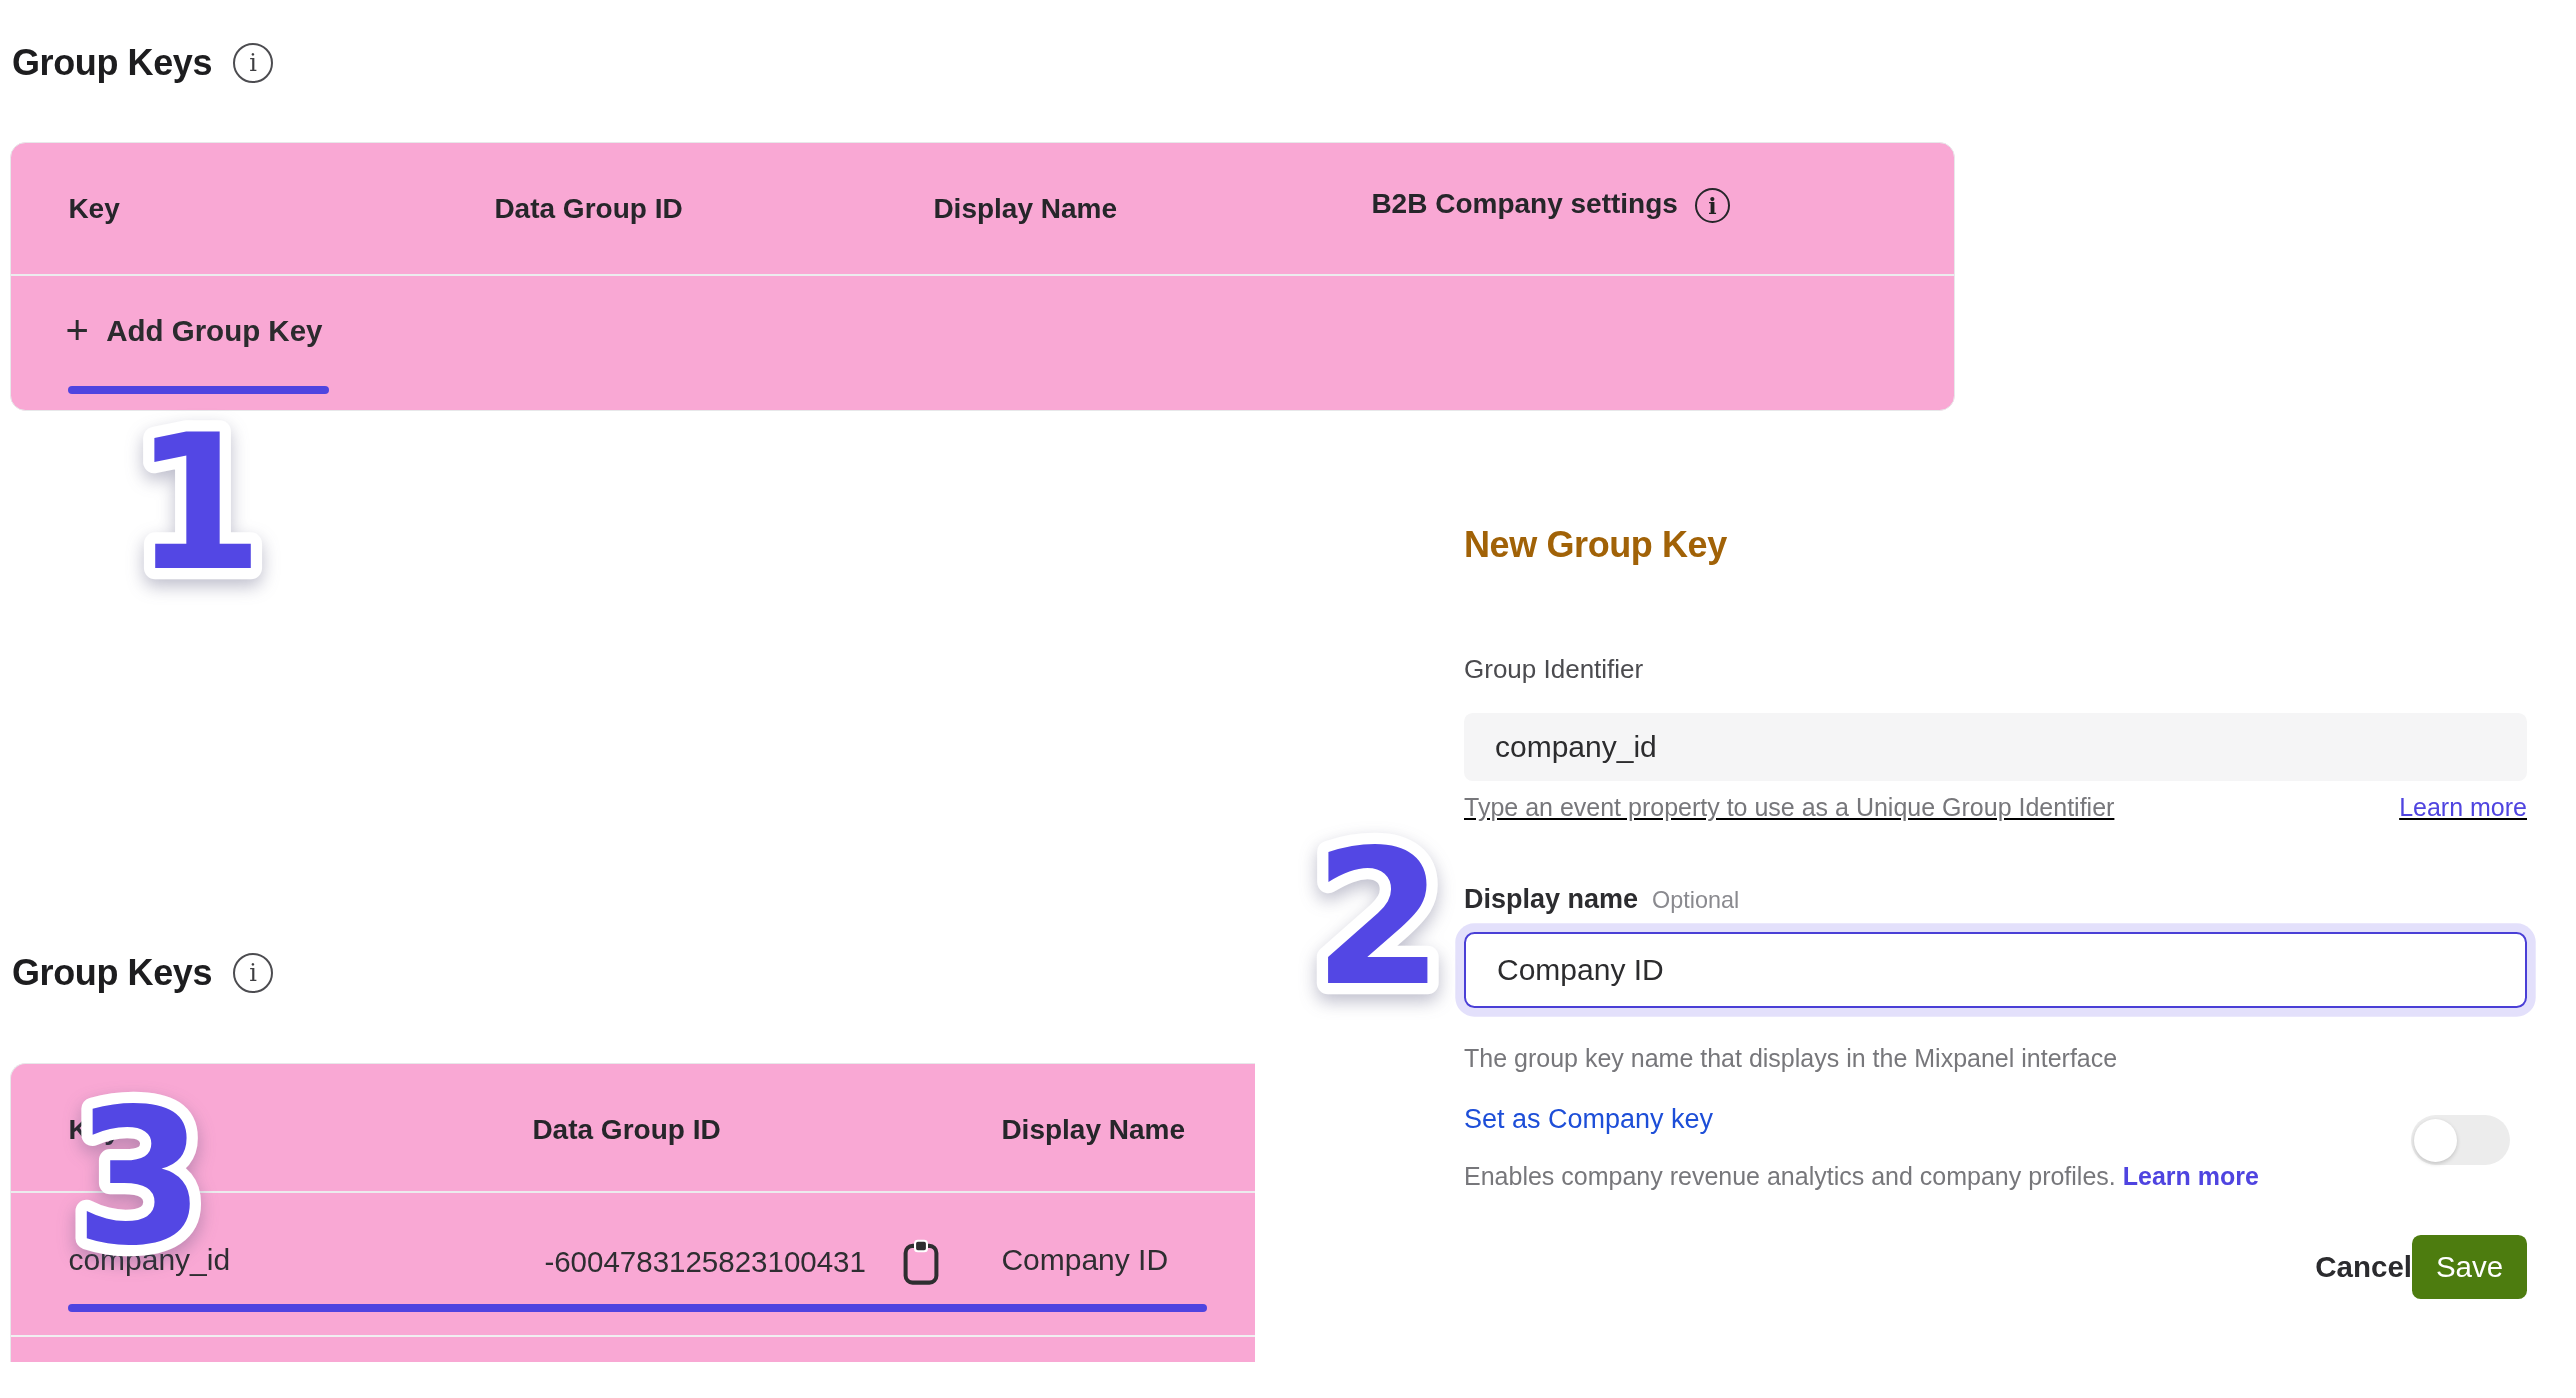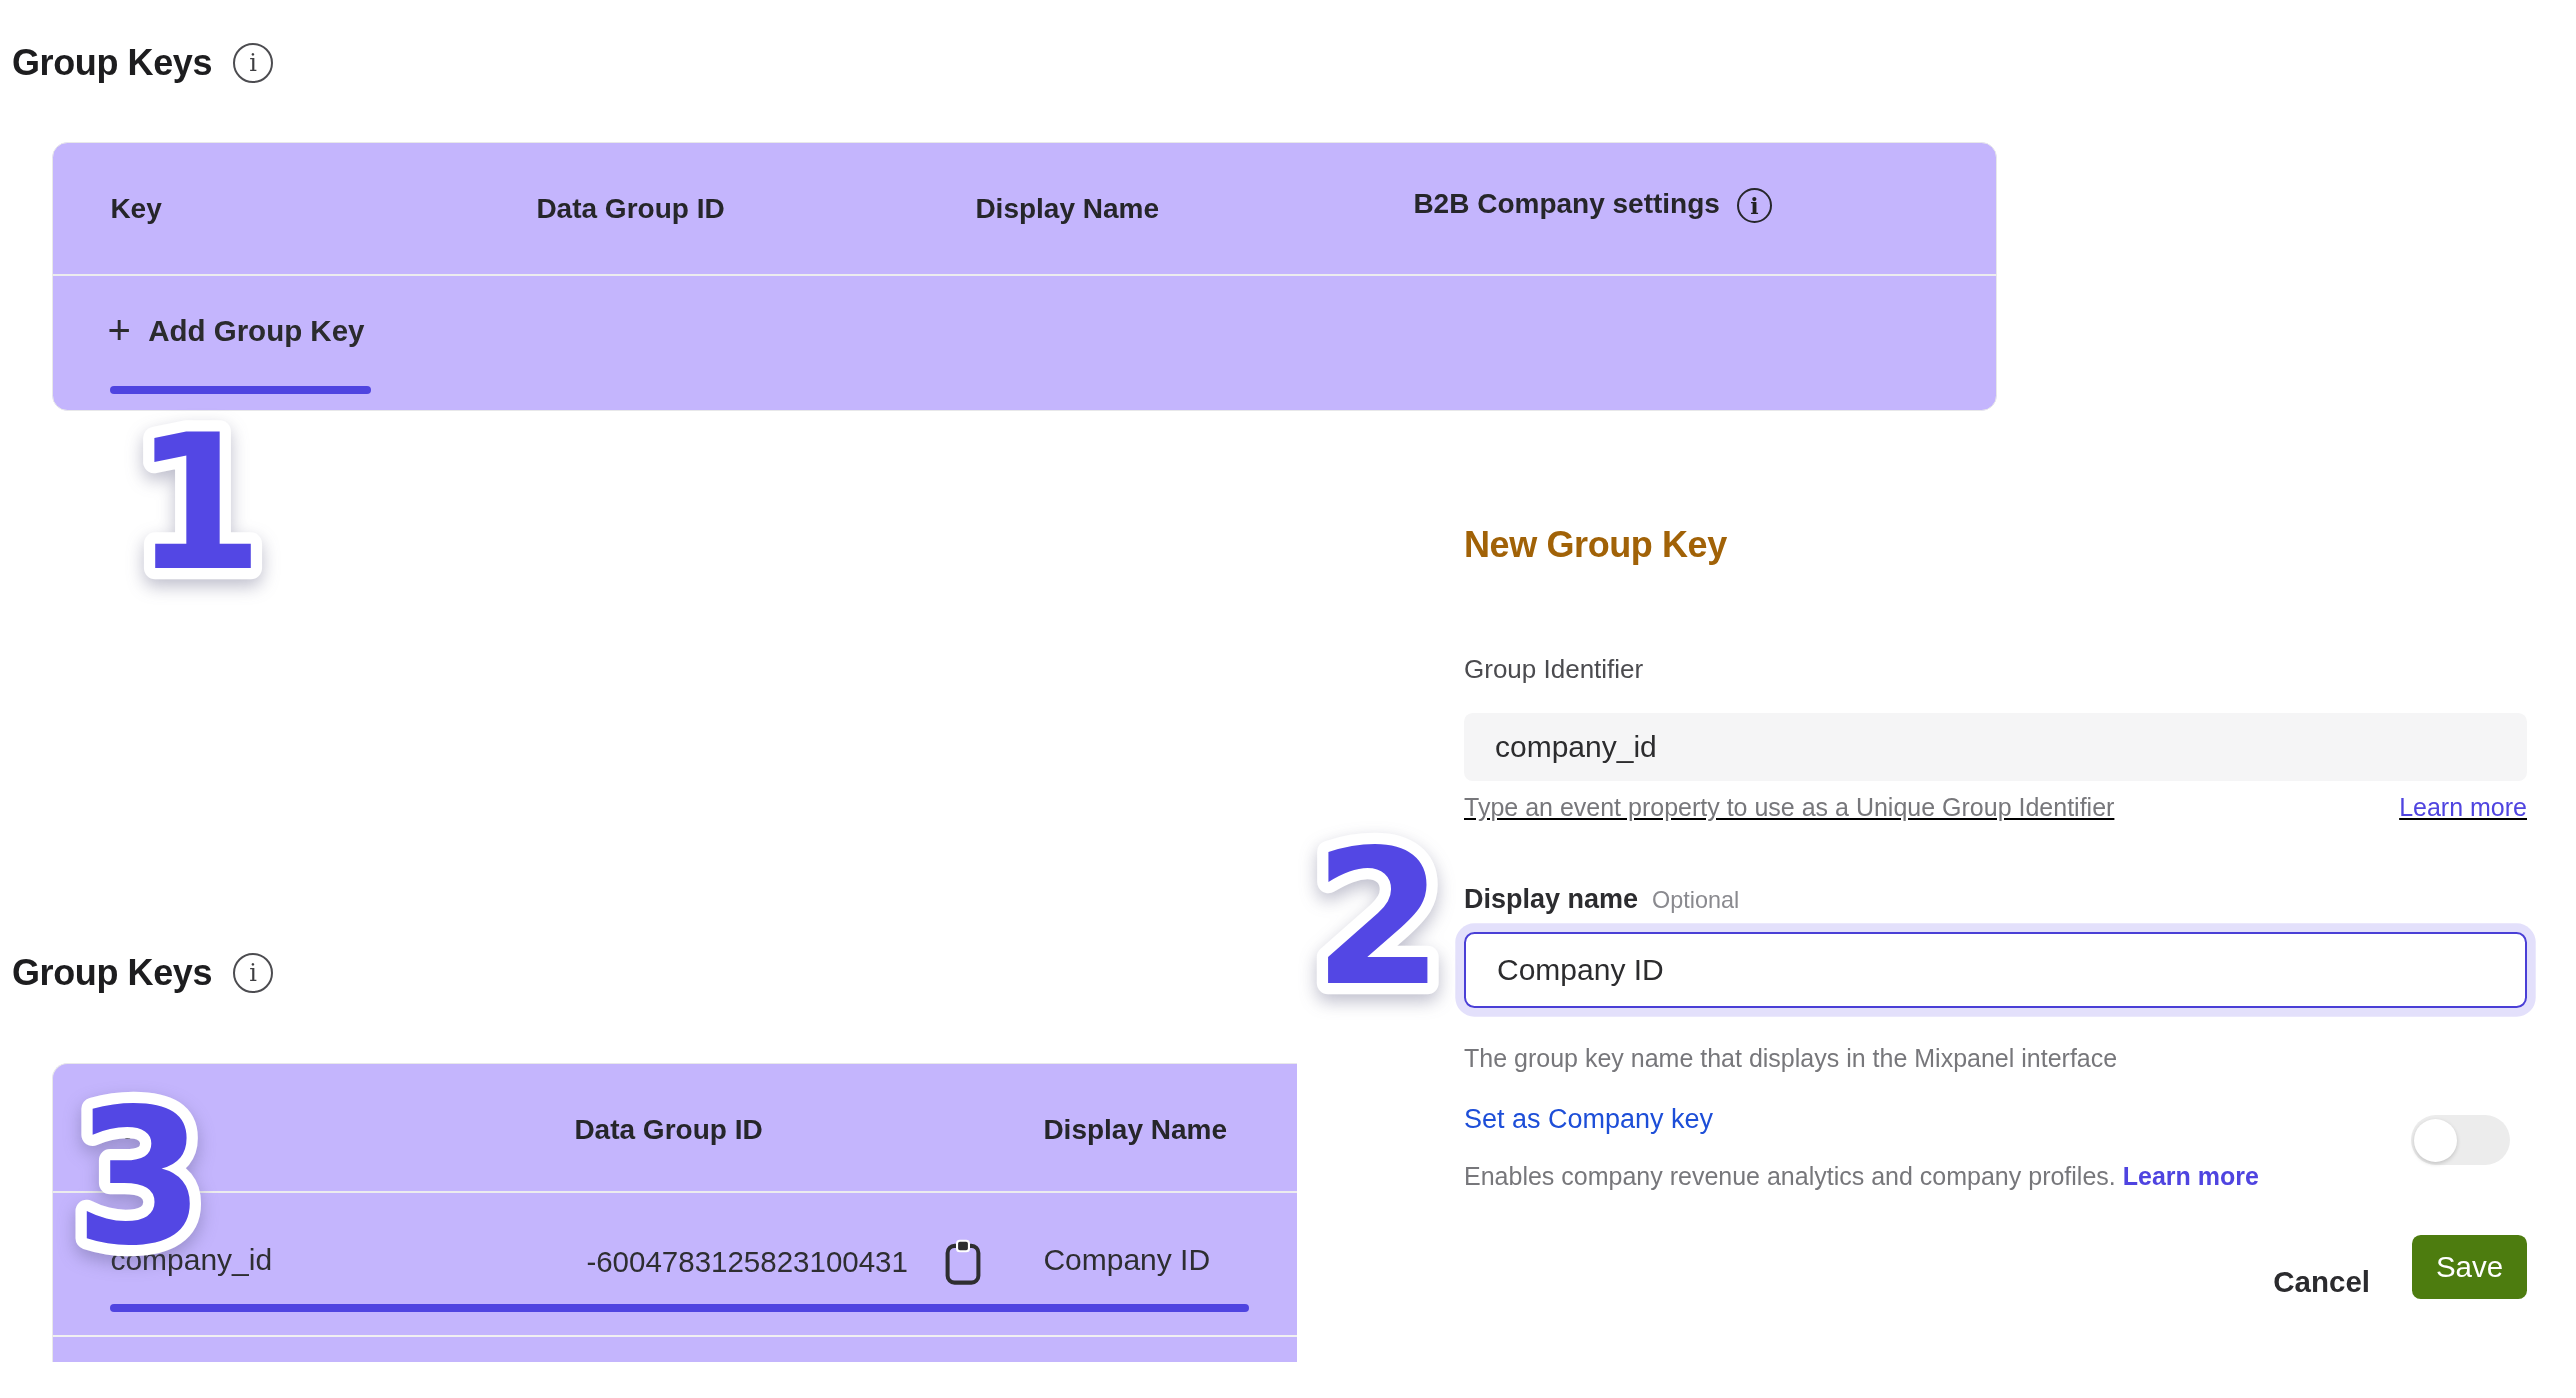--- a/index.html
+++ b/index.html
@@ -9,21 +9,21 @@
 
   
   .section-heading { display:flex; align-items:center; gap:21px; }
   .section-heading .txt { font-size:36px; font-weight:bold; color:#1d1d1f; letter-spacing:-0.4px; }
   .info-icon { width:40px; height:40px; border:2.6px solid #4c4c50; border-radius:50%;
                display:inline-flex; align-items:center; justify-content:center;
                font-family:"DejaVu Serif", serif; font-size:24px; color:#3f3f42; }
   .info-icon.small { width:35px; height:35px; border-width:2.6px; font-size:22px; border-color:#26262a; color:#222; }
 
   
-  .card { position:absolute; background:#c4b5fd; border:1.7px solid #e8e8ea; border-radius:15.6px;margin-left:42px; }
+  .card { position:absolute; background:#f9a8d4; border:1.7px solid #e8e8ea; border-radius:15.6px; }
   .card.cut { border-right:none; border-bottom:none; border-radius:15.6px 0 0 0; }
   .th { position:absolute; font-size:28px; font-weight:bold; color:#26262a; white-space:nowrap; }
   .divider { position:absolute; left:0; right:0; height:1.7px; background:#ececee; }
   .cell { position:absolute; font-size:30px; color:#2e2e31; white-space:nowrap; }
 
   .add-row { position:absolute; display:flex; align-items:center; gap:17.4px; cursor:pointer; }
   .plus-glyph { font-size:40px; font-weight:400; color:#2b2b2e; line-height:1; margin-top:-3.5px; }
   .add-label { font-size:29.5px; font-weight:600; color:#2b2b2e; }
 
   .hl-underline { position:absolute; height:7.8px; border-radius:4.3px; background:#4f44e0; }
@@ -45,21 +45,21 @@
                         box-shadow:0 0 0 8.7px #e3e0fb; border-radius:10.4px; }
   .helper { position:absolute; font-size:25px; color:#77777b; }
   .helper-row { position:absolute; left:0; width:1063px; display:flex; justify-content:space-between; align-items:baseline; }
   .learn-link { font-size:25px; color:#4f44e0; cursor:pointer; white-space:nowrap; }
   .learn-link.inline { font-weight:600; }
 
   .toggle { position:absolute; width:99px; height:50px; background:#ececec; border-radius:25px; cursor:pointer; }
   .toggle .knob { position:absolute; left:3.5px; top:3.5px; width:43px; height:43px; background:#ffffff;
                   border-radius:50%; box-shadow:0 1.7px 4.3px rgba(0,0,0,0.18); }
 
-  .btn-row { position:absolute; right:0; display:flex; align-items:flex-end; gap:42px; }
+  .btn-row { position:absolute; right:0; display:flex; align-items:center; }
   .cancel-btn { font-size:29.5px; font-weight:600; color:#2b2b2e; cursor:pointer; }
   .save-btn { width:115px; height:64px; background:#4d7c0f; color:#ffffff; border:none; border-radius:8.7px;
               font-family:"Liberation Sans", sans-serif; font-size:29.5px; font-weight:400; cursor:pointer; }
 
   .copy-btn { position:absolute; cursor:pointer; }
 </style>
 </head>
 <body>
 
 <div class="abs section-heading" style="left:12px; top:42px;">

